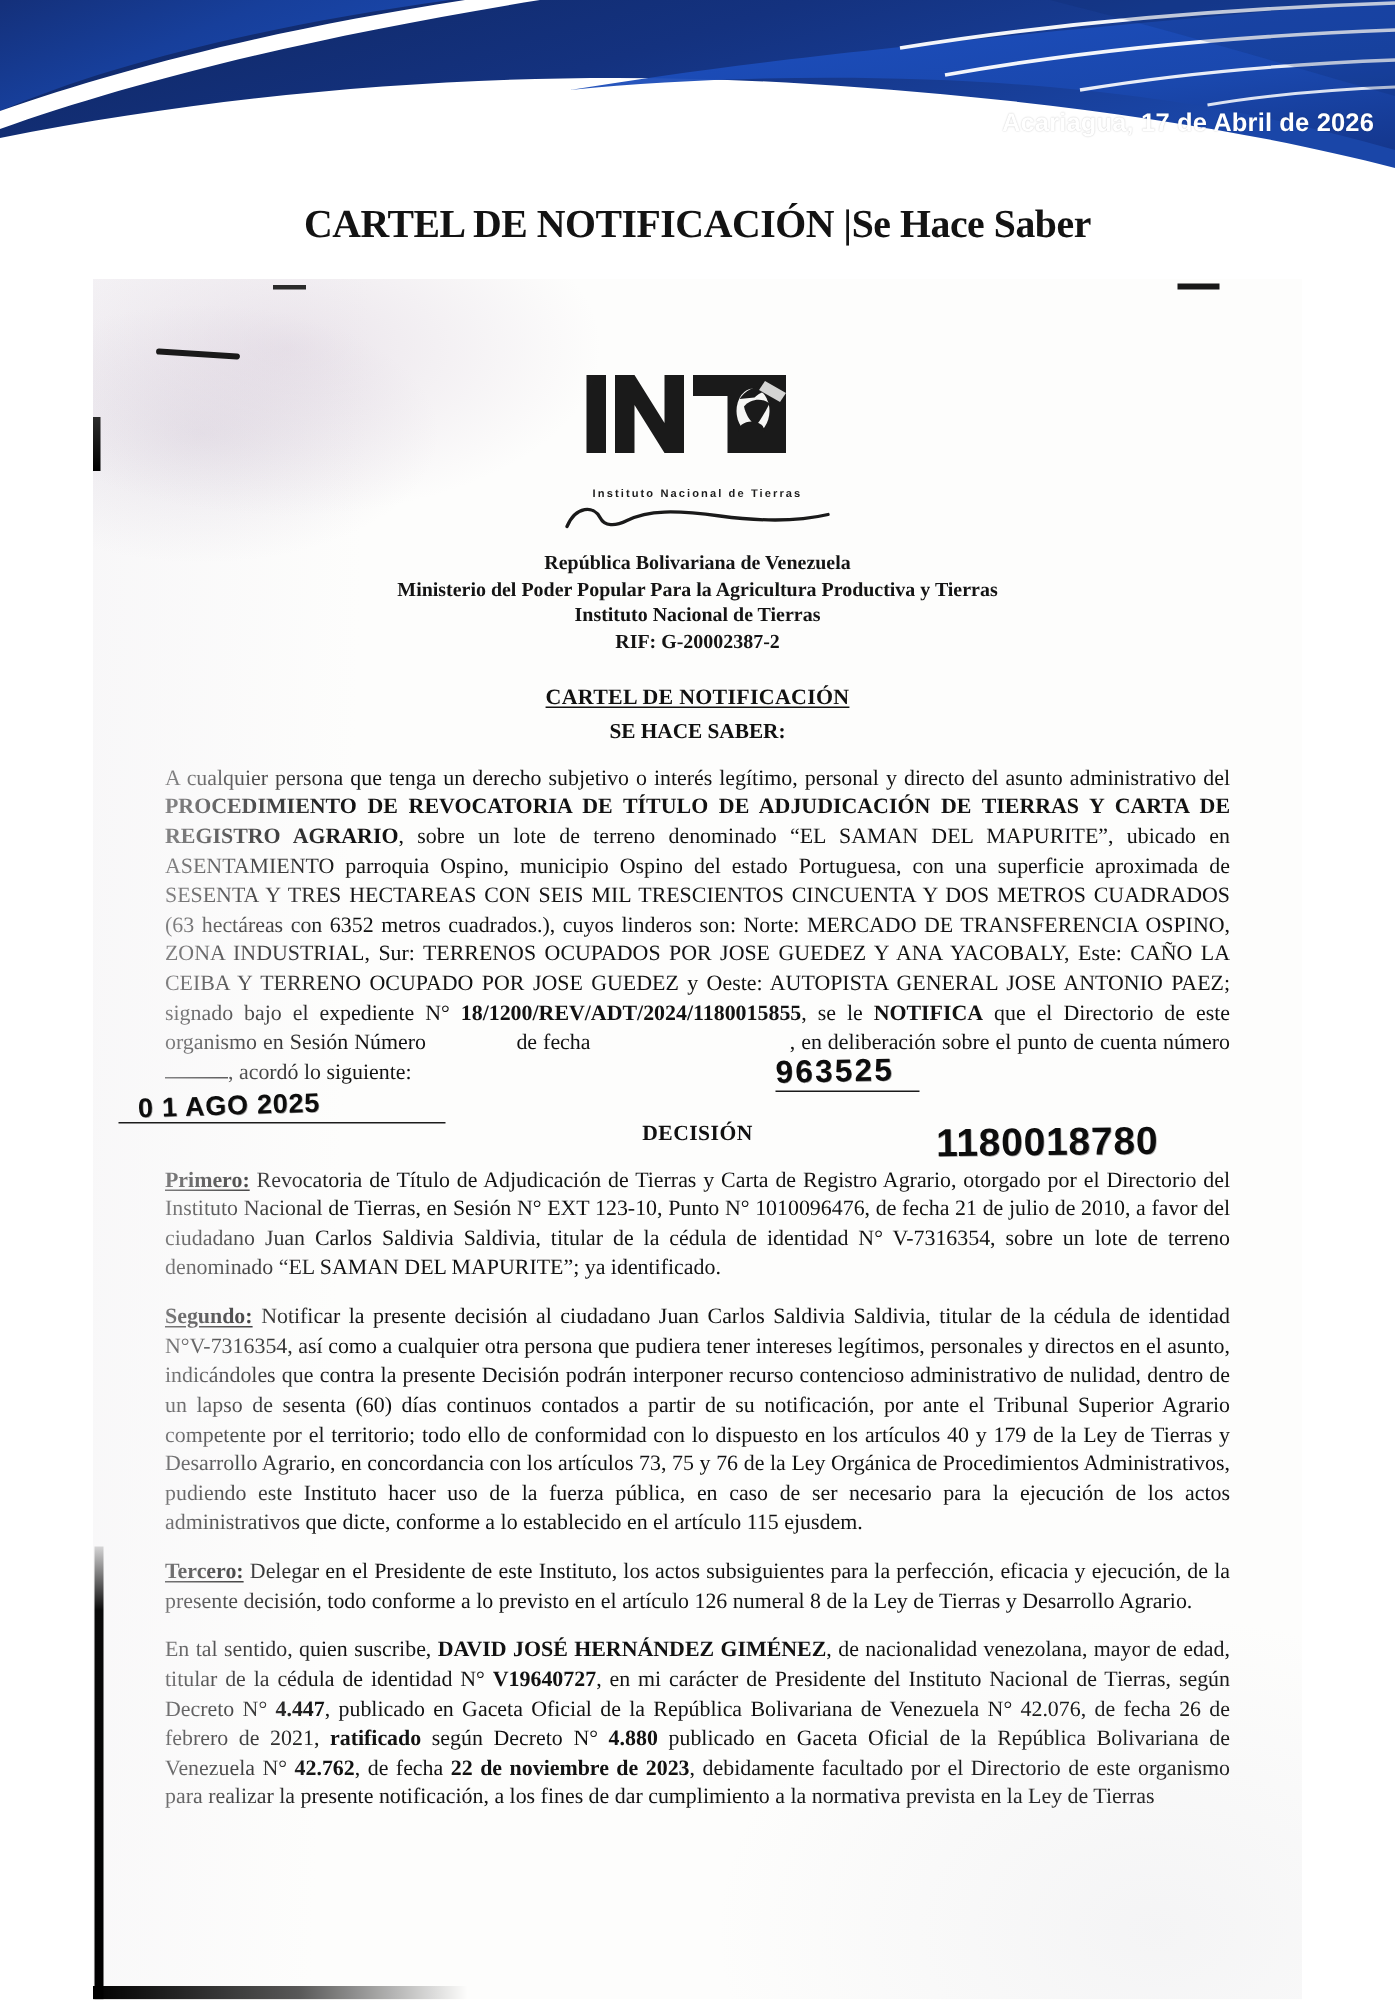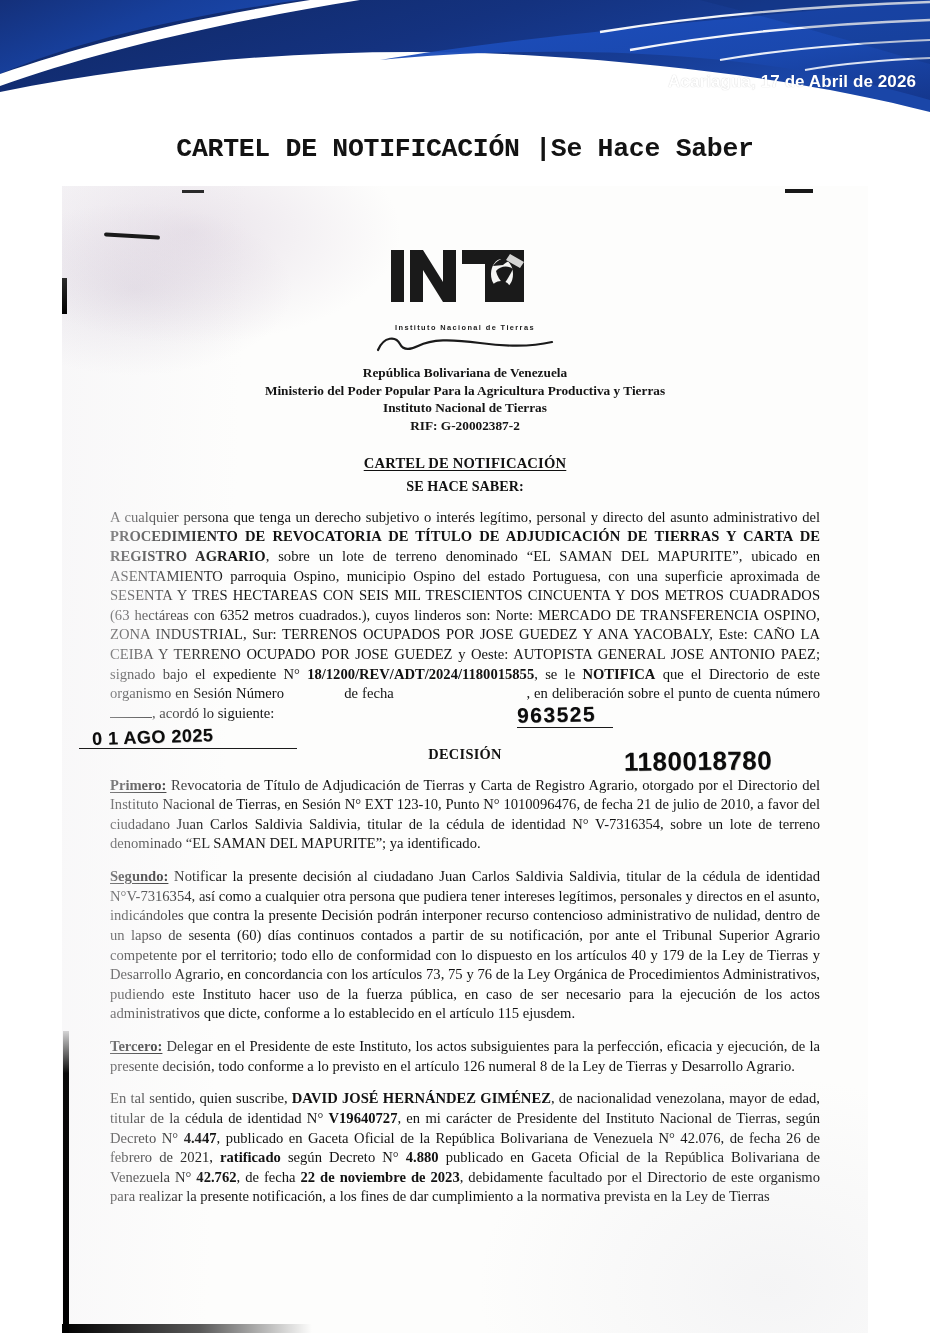--- a/index.html
+++ b/index.html
@@ -33,21 +33,21 @@
 
   
   .page-title {
     position: absolute;
     top: 134px; left: 0; width: 930px;
     text-align: center;
     font-size: 26.5px;
     font-weight: 700;
     color: #131313;
     letter-spacing: -0.3px;
-    font-family: Liberation Mono, monospace;
+    font-family: Liberation Serif, serif;
   }
 
   
   .scan {
     position: absolute;
     top: 186px; left: 62px;
     width: 806px; height: 1147px;
     background: #fdfdfc;
     overflow: hidden;
     font-family: "Liberation Serif", serif;

